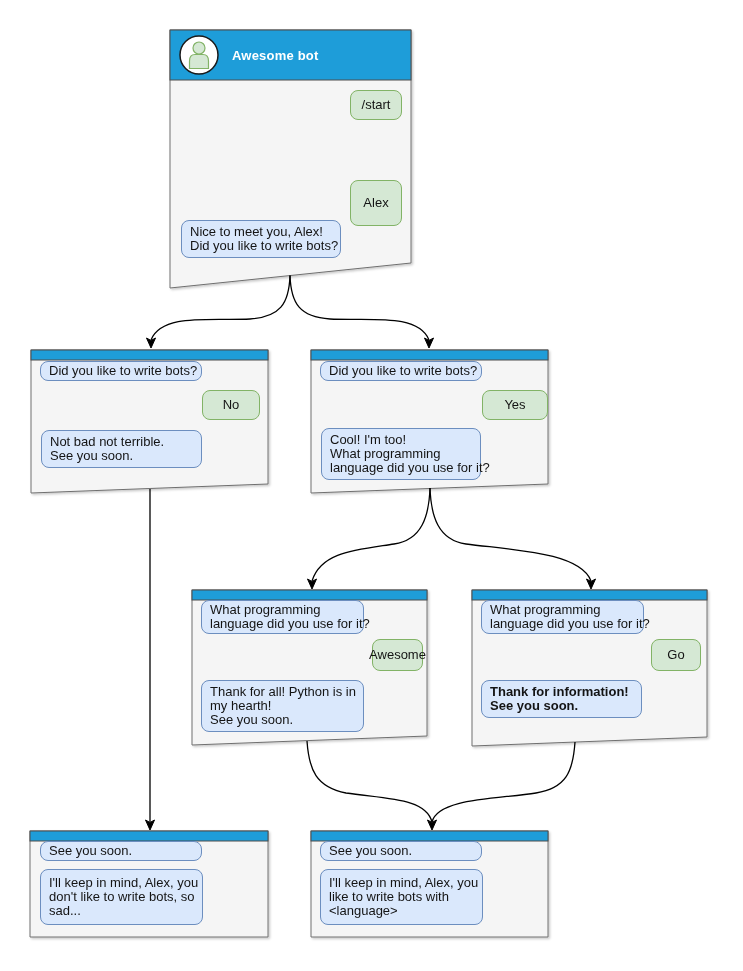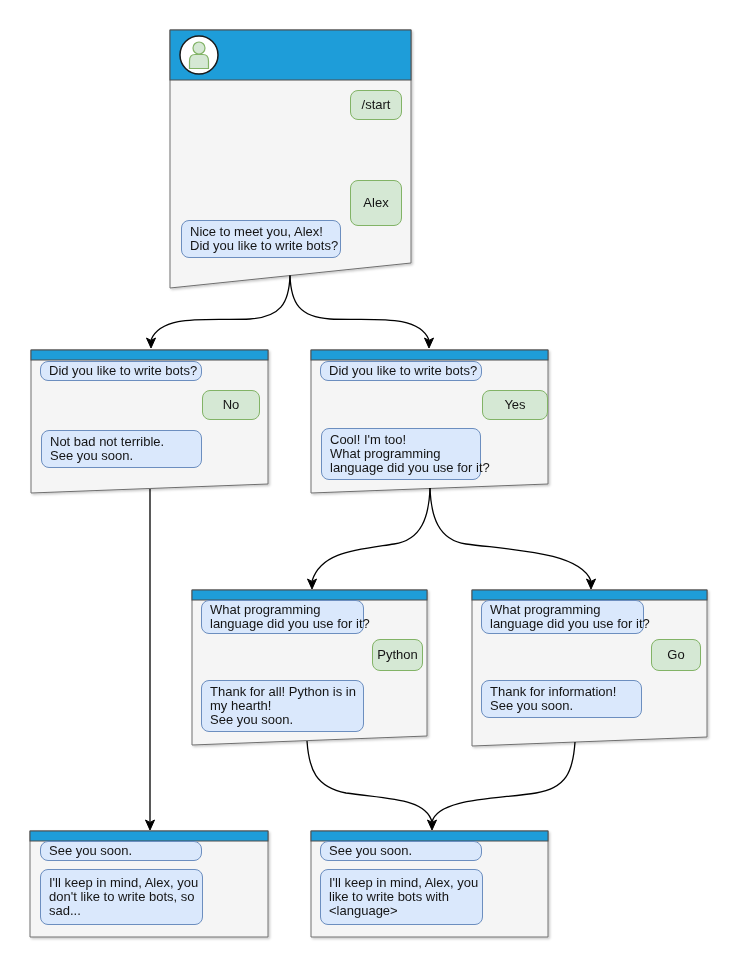--- a/index.html
+++ b/index.html
@@ -87,20 +87,21 @@
     <path class="arrowhead" d="M 150 830 L 145.5 820 L 150 822.5 L 154.5 820 Z"></path>
 
     <path class="edge" d="M 307 741 C 309 770, 316 787, 346 793 C 387 799, 426 798, 432 822"></path>
     <path class="edge" d="M 575 742 C 573 772, 566 788, 536 793 C 498 799, 438 798, 432 822"></path>
     <path class="arrowhead" d="M 432 830 L 427.5 820 L 432 822.5 L 436.5 820 Z"></path>
   </svg>
 
   <div class="overlay">
 
     <div class="group">
+      <div class="window-title">Awesome bot</div>
       <div class="bubble user" style="left:350px;top:90px;width:52px;height:30px;">/start</div>
       <div class="bubble user" style="left:350px;top:180px;width:52px;height:46px;">Alex</div>
       <div class="bubble bot" style="left:181px;top:220px;width:160px;">Nice to meet you, Alex!
 Did you like to write bots?</div>
     </div>
 
     <div class="group">
       <div class="bubble bot slim" style="left:40px;top:361px;width:162px;">Did you like to write bots?</div>
       <div class="bubble user" style="left:202px;top:390px;width:58px;height:30px;">No</div>
       <div class="bubble bot" style="left:41px;top:430px;width:161px;">Not bad not terrible.
@@ -111,31 +112,31 @@
       <div class="bubble bot slim" style="left:320px;top:361px;width:162px;">Did you like to write bots?</div>
       <div class="bubble user" style="left:482px;top:390px;width:66px;height:30px;">Yes</div>
       <div class="bubble bot" style="left:321px;top:428px;width:160px;">Cool! I'm too!
 What programming
 language did you use for it?</div>
     </div>
 
     <div class="group">
       <div class="bubble bot" style="left:201px;top:600px;width:163px;padding:2px 8px;">What programming
 language did you use for it?</div>
-      <div class="bubble user" style="left:372px;top:639px;width:51px;height:32px;">Python</div>
+      <div class="bubble user" style="left:372px;top:639px;width:51px;height:32px;">Awesome</div>
       <div class="bubble bot" style="left:201px;top:680px;width:163px;">Thank for all! Python is in
 my hearth!
 See you soon.</div>
     </div>
 
     <div class="group">
       <div class="bubble bot" style="left:481px;top:600px;width:163px;padding:2px 8px;">What programming
 language did you use for it?</div>
       <div class="bubble user" style="left:651px;top:639px;width:50px;height:32px;">Go</div>
-      <div class="bubble bot" style="left:481px;top:680px;width:161px;">Thank for information!
+      <div class="bubble bot" style="left:481px;top:680px;width:161px;font-weight:bold;">Thank for information!
 See you soon.</div>
     </div>
 
     <div class="group">
       <div class="bubble bot slim" style="left:40px;top:841px;width:162px;">See you soon.</div>
       <div class="bubble bot" style="left:40px;top:869px;width:163px;padding:6px 8px;">I'll keep in mind, Alex, you
 don't like to write bots, so
 sad...</div>
     </div>
 

